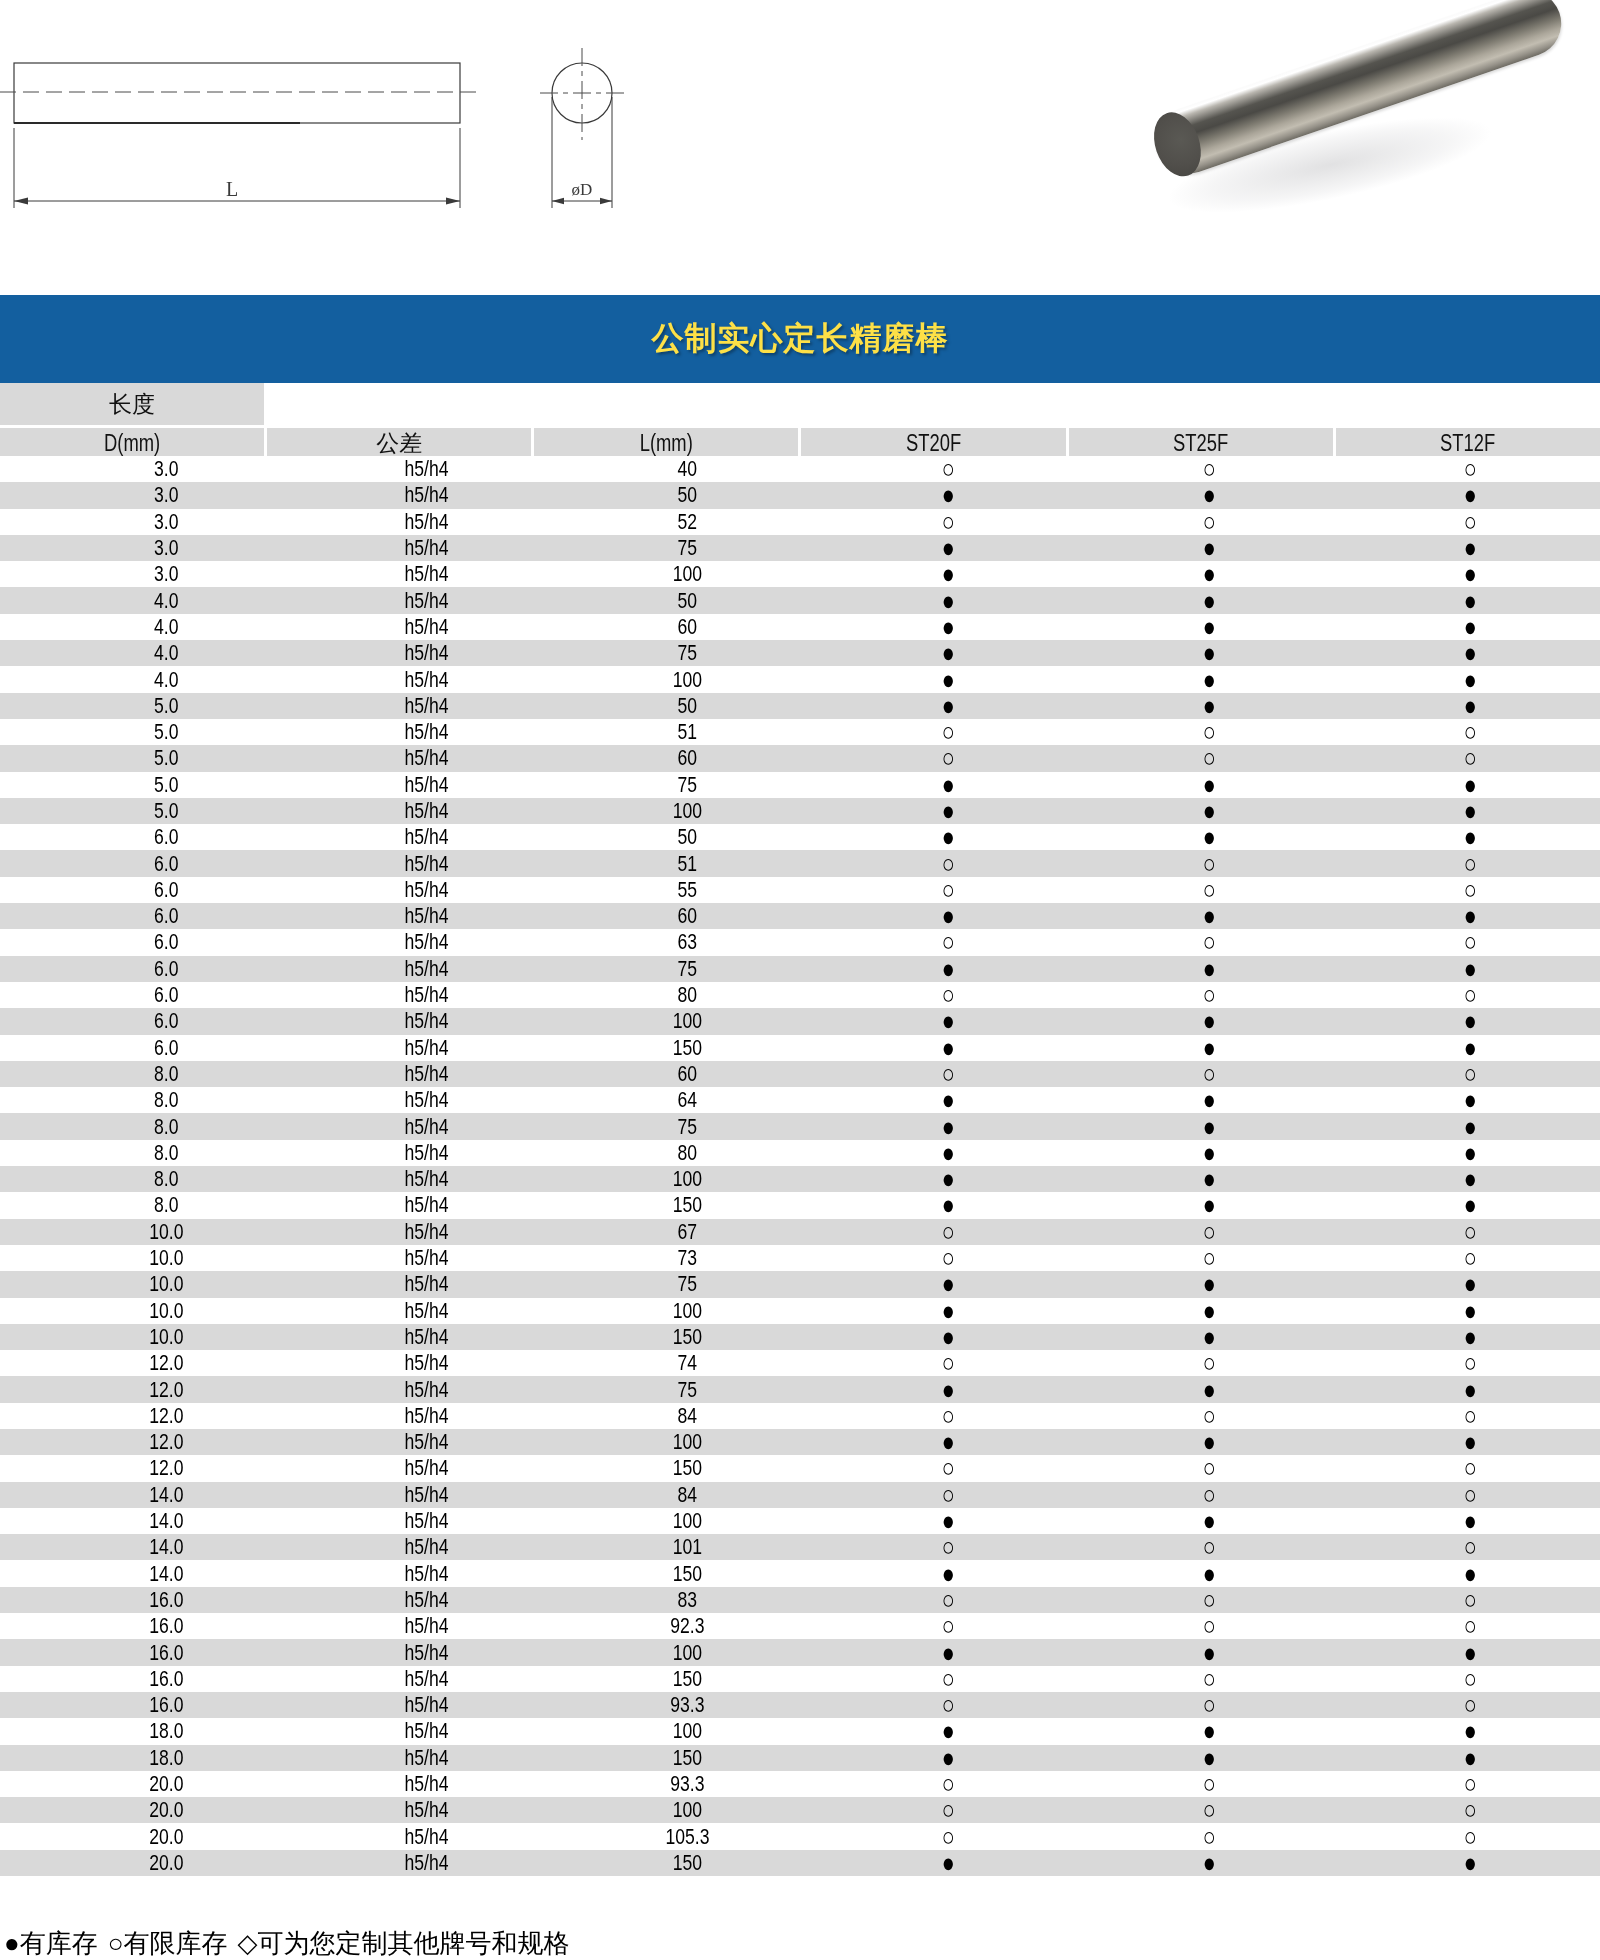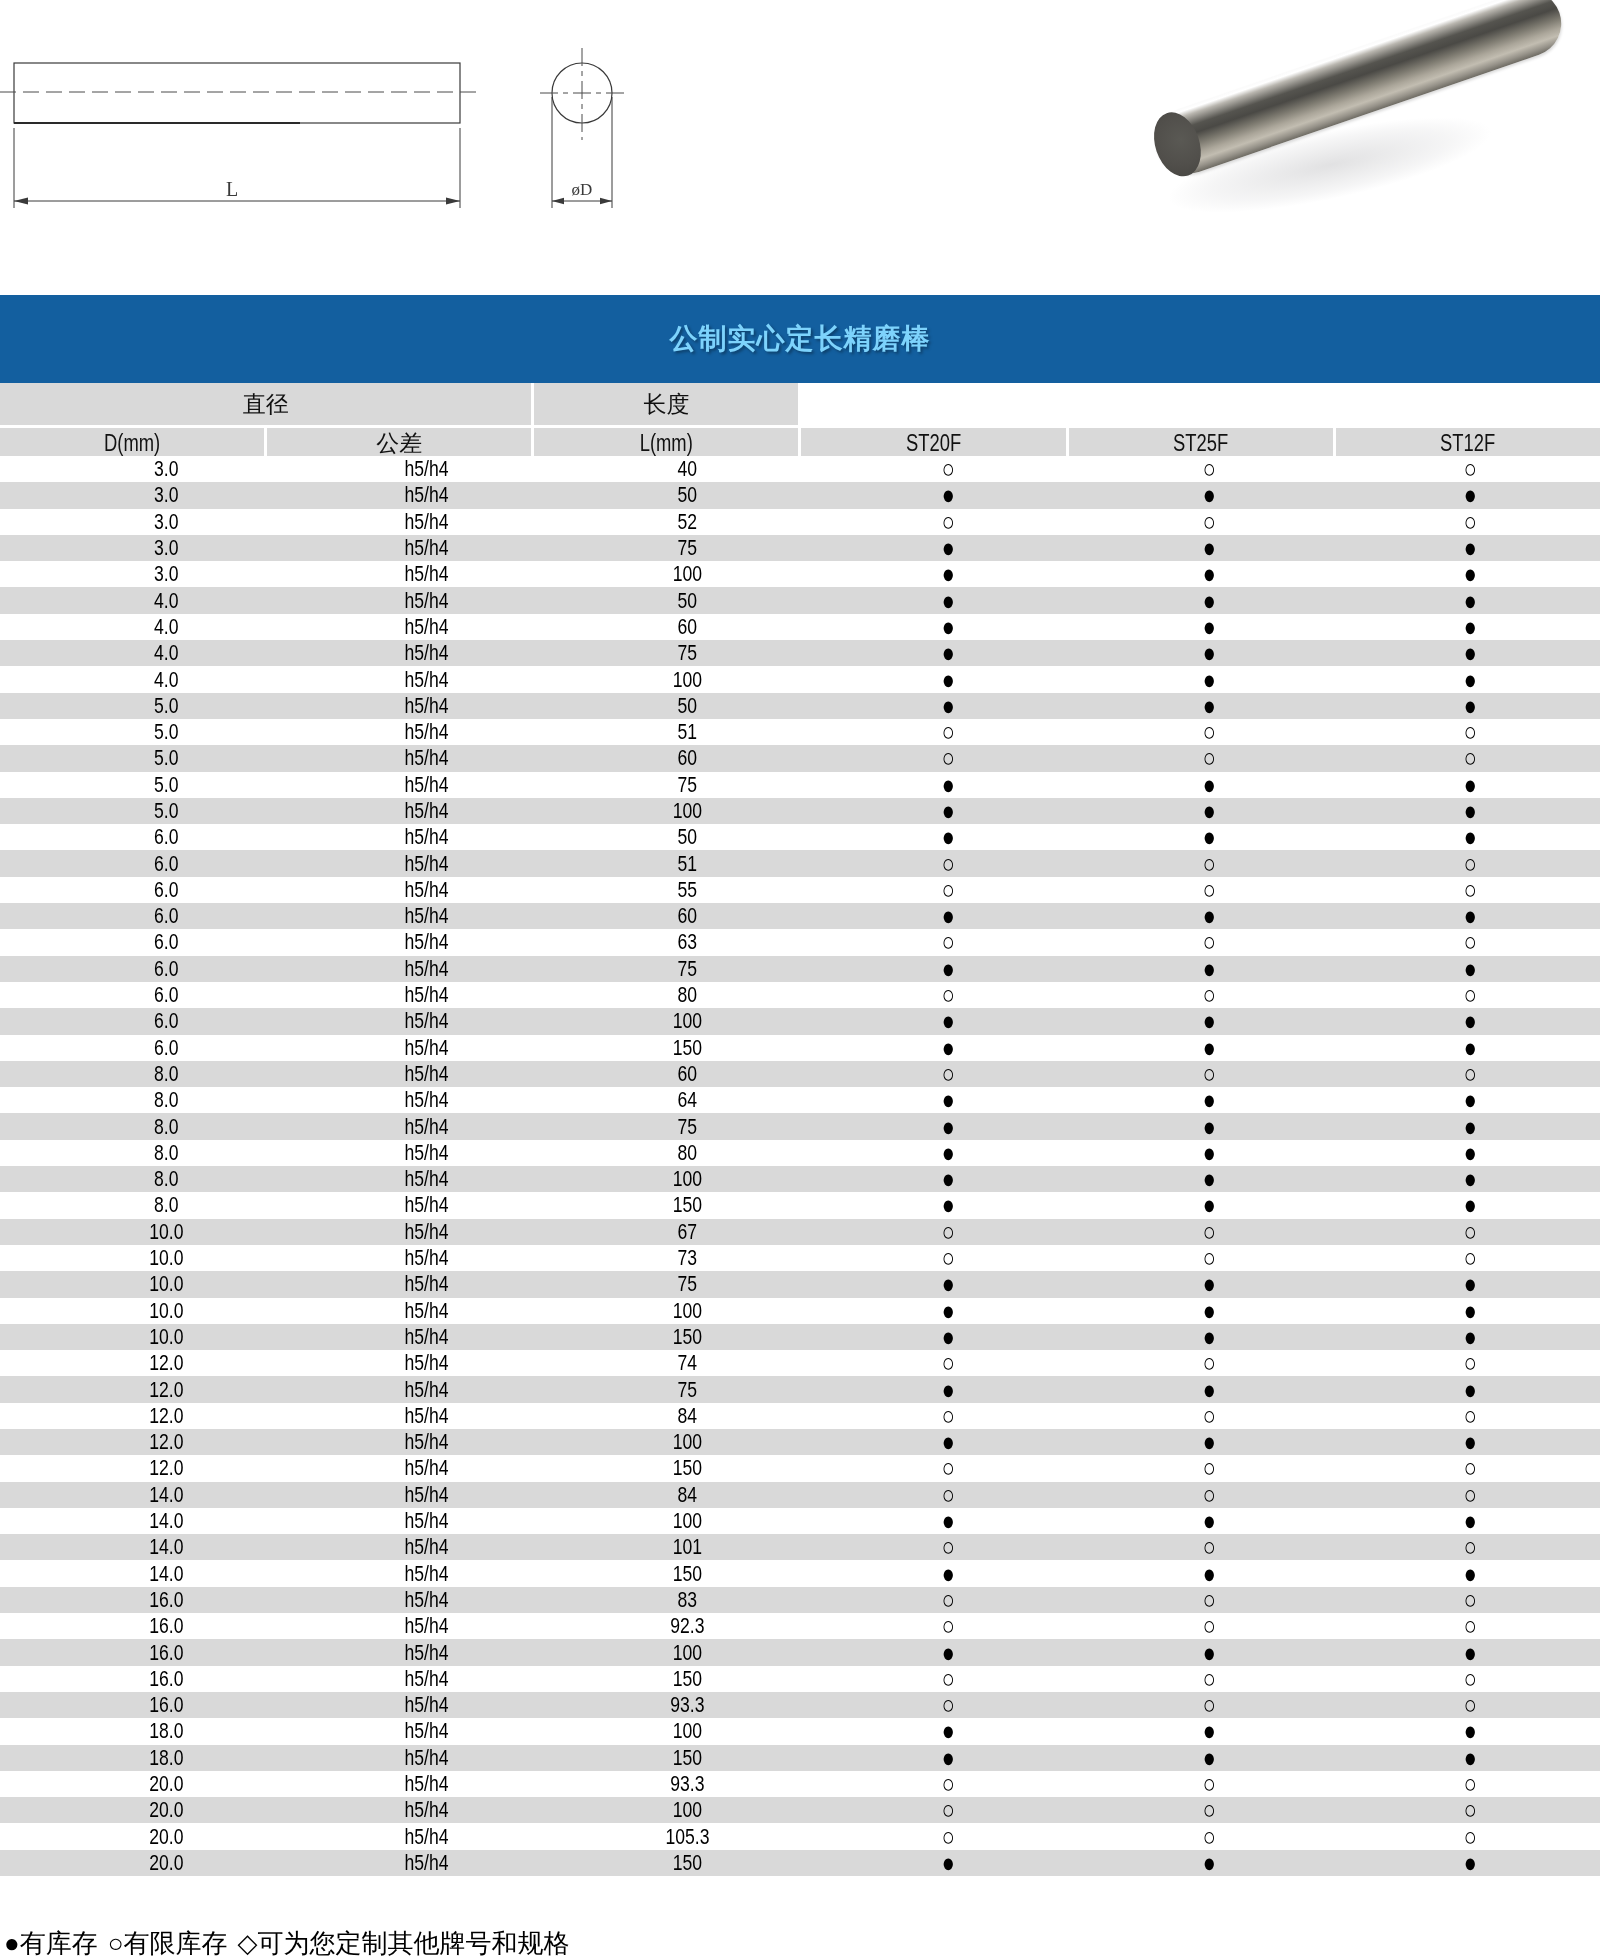--- a/index.html
+++ b/index.html
@@ -29,21 +29,21 @@
   .rod-cap{
     position:absolute;left:-1px;top:0;width:44px;height:66px;border-radius:50%;
     background:radial-gradient(circle at 60% 45%,#5a5954 0%,#514f4b 55%,#454440 100%);
   }
   
   .title-bar{
     position:absolute;left:0;top:295px;width:1600px;height:88px;background:#135f9f;
     display:flex;align-items:center;justify-content:center;
   }
   .title-bar .t{
-    color:#7dd3fc;font-size:28px;font-weight:bold;letter-spacing:1px;
+    color:#fde047;font-size:32px;font-weight:bold;letter-spacing:1px;
     text-shadow:2px 2px 3px rgba(0,0,0,0.35);
     font-family:Liberation Serif, serif;
   }
   
   .grid6{display:grid;grid-template-columns:repeat(6,1fr);}
   .ghead{
     position:absolute;left:0;top:383px;width:1600px;height:42px;
     column-gap:3px;background:#ffffff;
   }
   .shead{
@@ -106,23 +106,20 @@
   <div class="rod">
     <div class="rod-cap"></div>
   </div>
 </div>
 
 <div class="title-bar">
   <span class="t">公制实心定长精磨棒</span>
 </div>
 
 <div class="ghead grid6">
-  <div class="hcell span2">
-      <span>直径</span>
-    </div>
   <div class="hcell">
       <span>长度</span>
     </div>
 </div>
 
 <div class="shead grid6">
   <div class="hcell">
       <span class="cx">D(mm)</span>
     </div>
   <div class="hcell">

